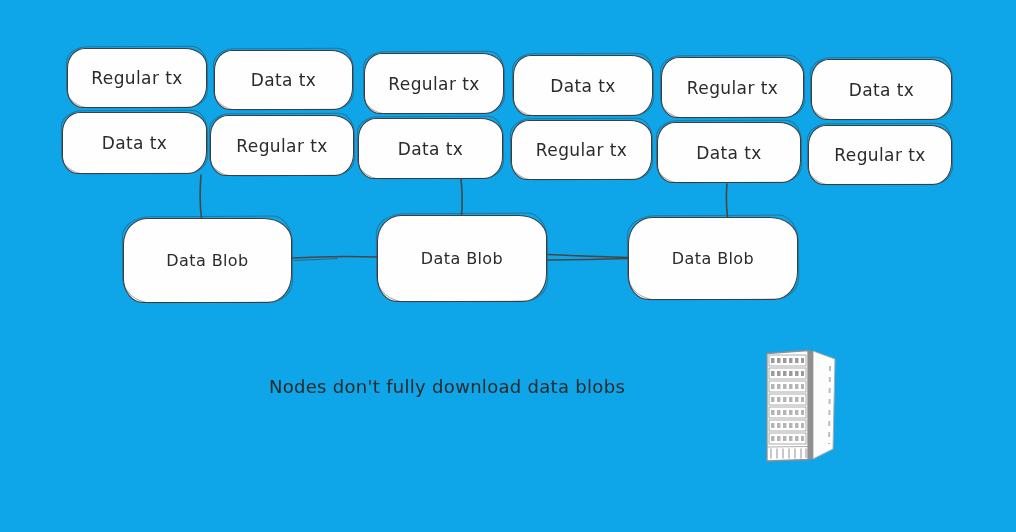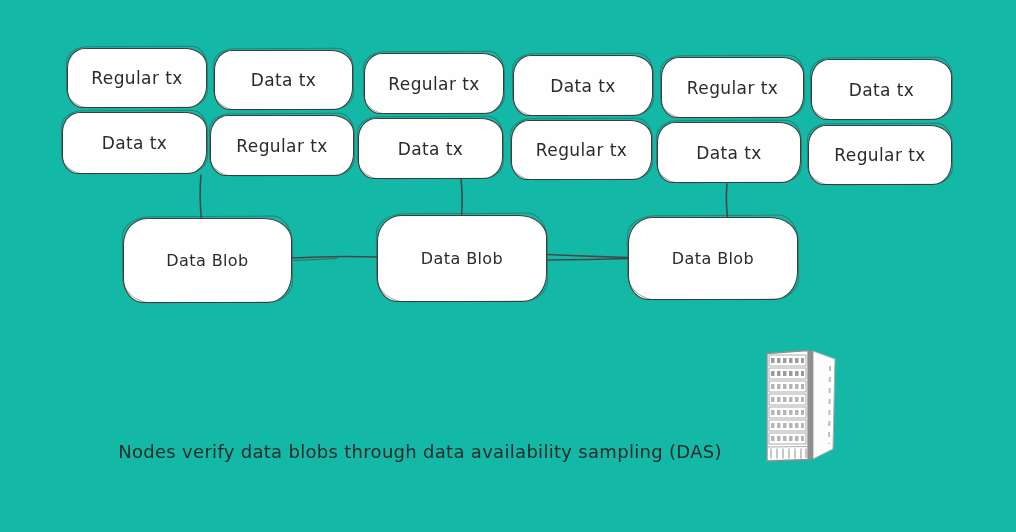--- a/index.html
+++ b/index.html
@@ -5,21 +5,21 @@
   html, body {
     margin: 0;
     padding: 0;
     background: #ffffff;
     font-family: "DejaVu Sans", "Liberation Sans", sans-serif;
   }
   .stage {
     position: relative;
     width: 1016px;
     height: 532px;
-    background: #14b8a6;
+    background: #0ea5e9;
     overflow: hidden;
   }
   
   .box {
     position: absolute;
     box-sizing: border-box;
     border: 1.7px solid #3d3d3d;
     border-radius: 18px 22px 19px 16px / 20px 17px 22px 18px;
     background: #fefefe;
     display: flex;
@@ -142,21 +142,21 @@
   <div class="box blob blob1">
       <span>Data Blob</span>
     </div>
   <div class="box blob blob2">
       <span>Data Blob</span>
     </div>
   <div class="box blob blob3">
       <span>Data Blob</span>
     </div>
 
-  <div class="caption caption2">Nodes verify data blobs through data availability sampling (DAS)</div>
+  <div class="caption caption1">Nodes don't fully download data blobs</div>
 
   <svg class="server" viewBox="0 0 86 124" xmlns="http://www.w3.org/2000/svg">
 
     <path d="M55,7 L77,15 L75,105 L55,115 Z" fill="#fdfdfd" stroke="#ababab" stroke-width="1"></path>
     <line x1="72" y1="22" x2="71" y2="100" stroke="#bdbdbd" stroke-width="2" stroke-dasharray="5 6"></line>
 
     <path d="M50,6.5 L55,7 L55,115 L50,115.5 Z" fill="#8f8f8f"></path>
 
     <path d="M9,9.5 L50,6.5 L50,115.5 L9,117 Z" fill="#ffffff" stroke="#8f8f8f" stroke-width="1.3"></path>
 

